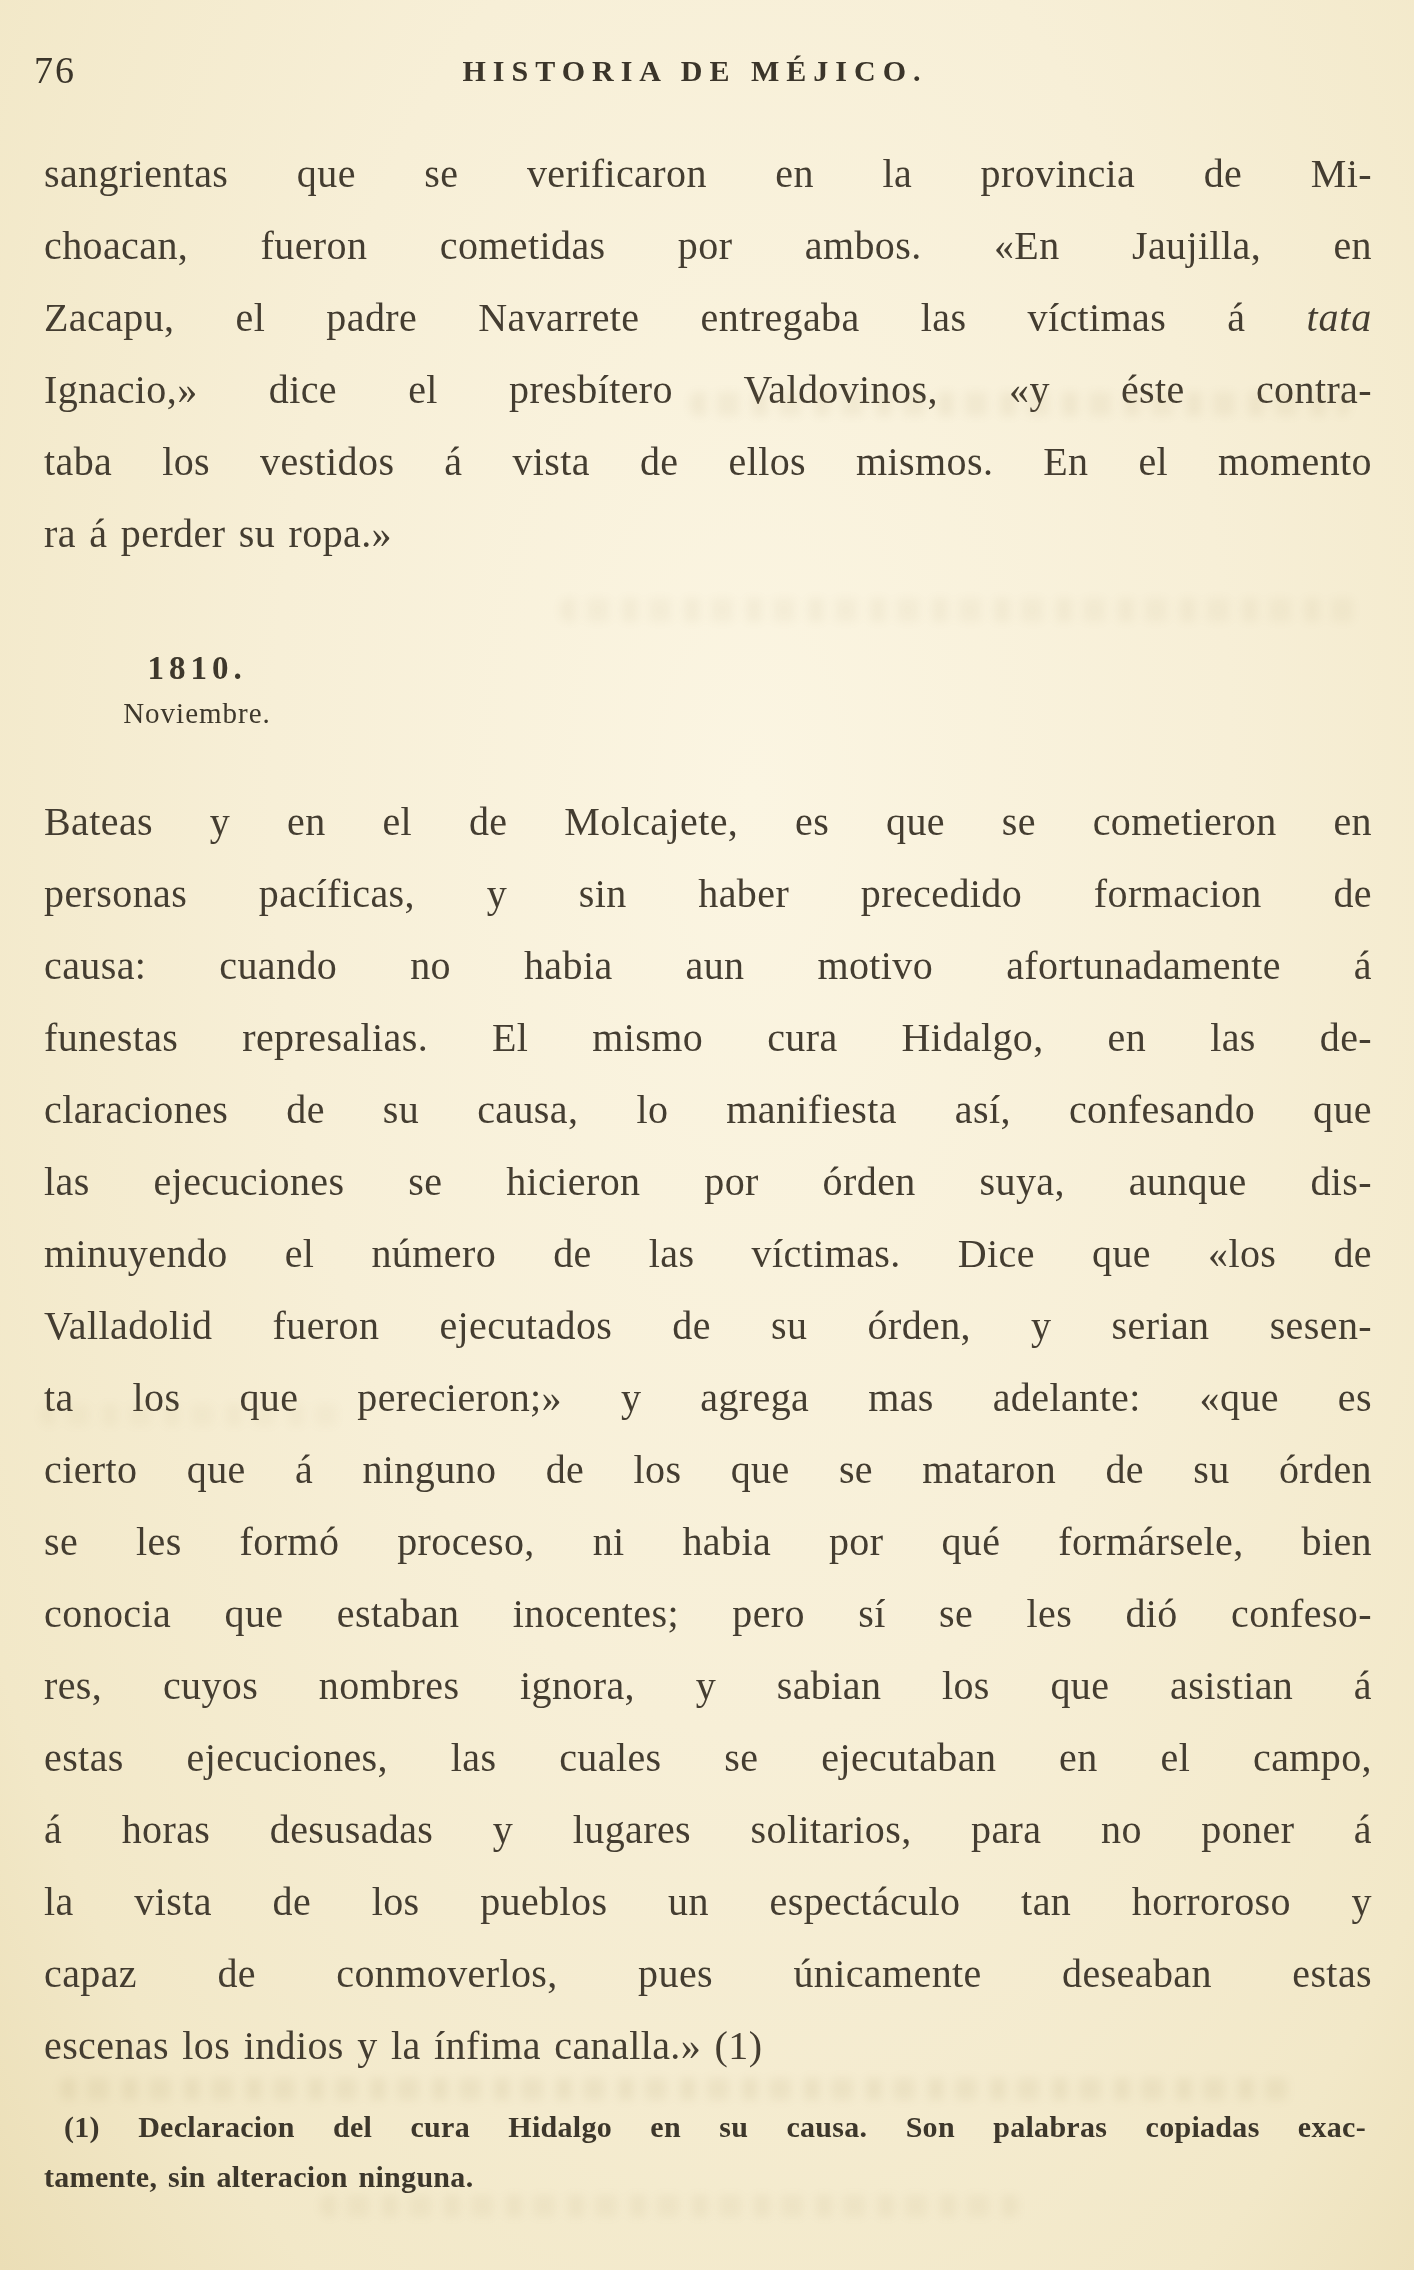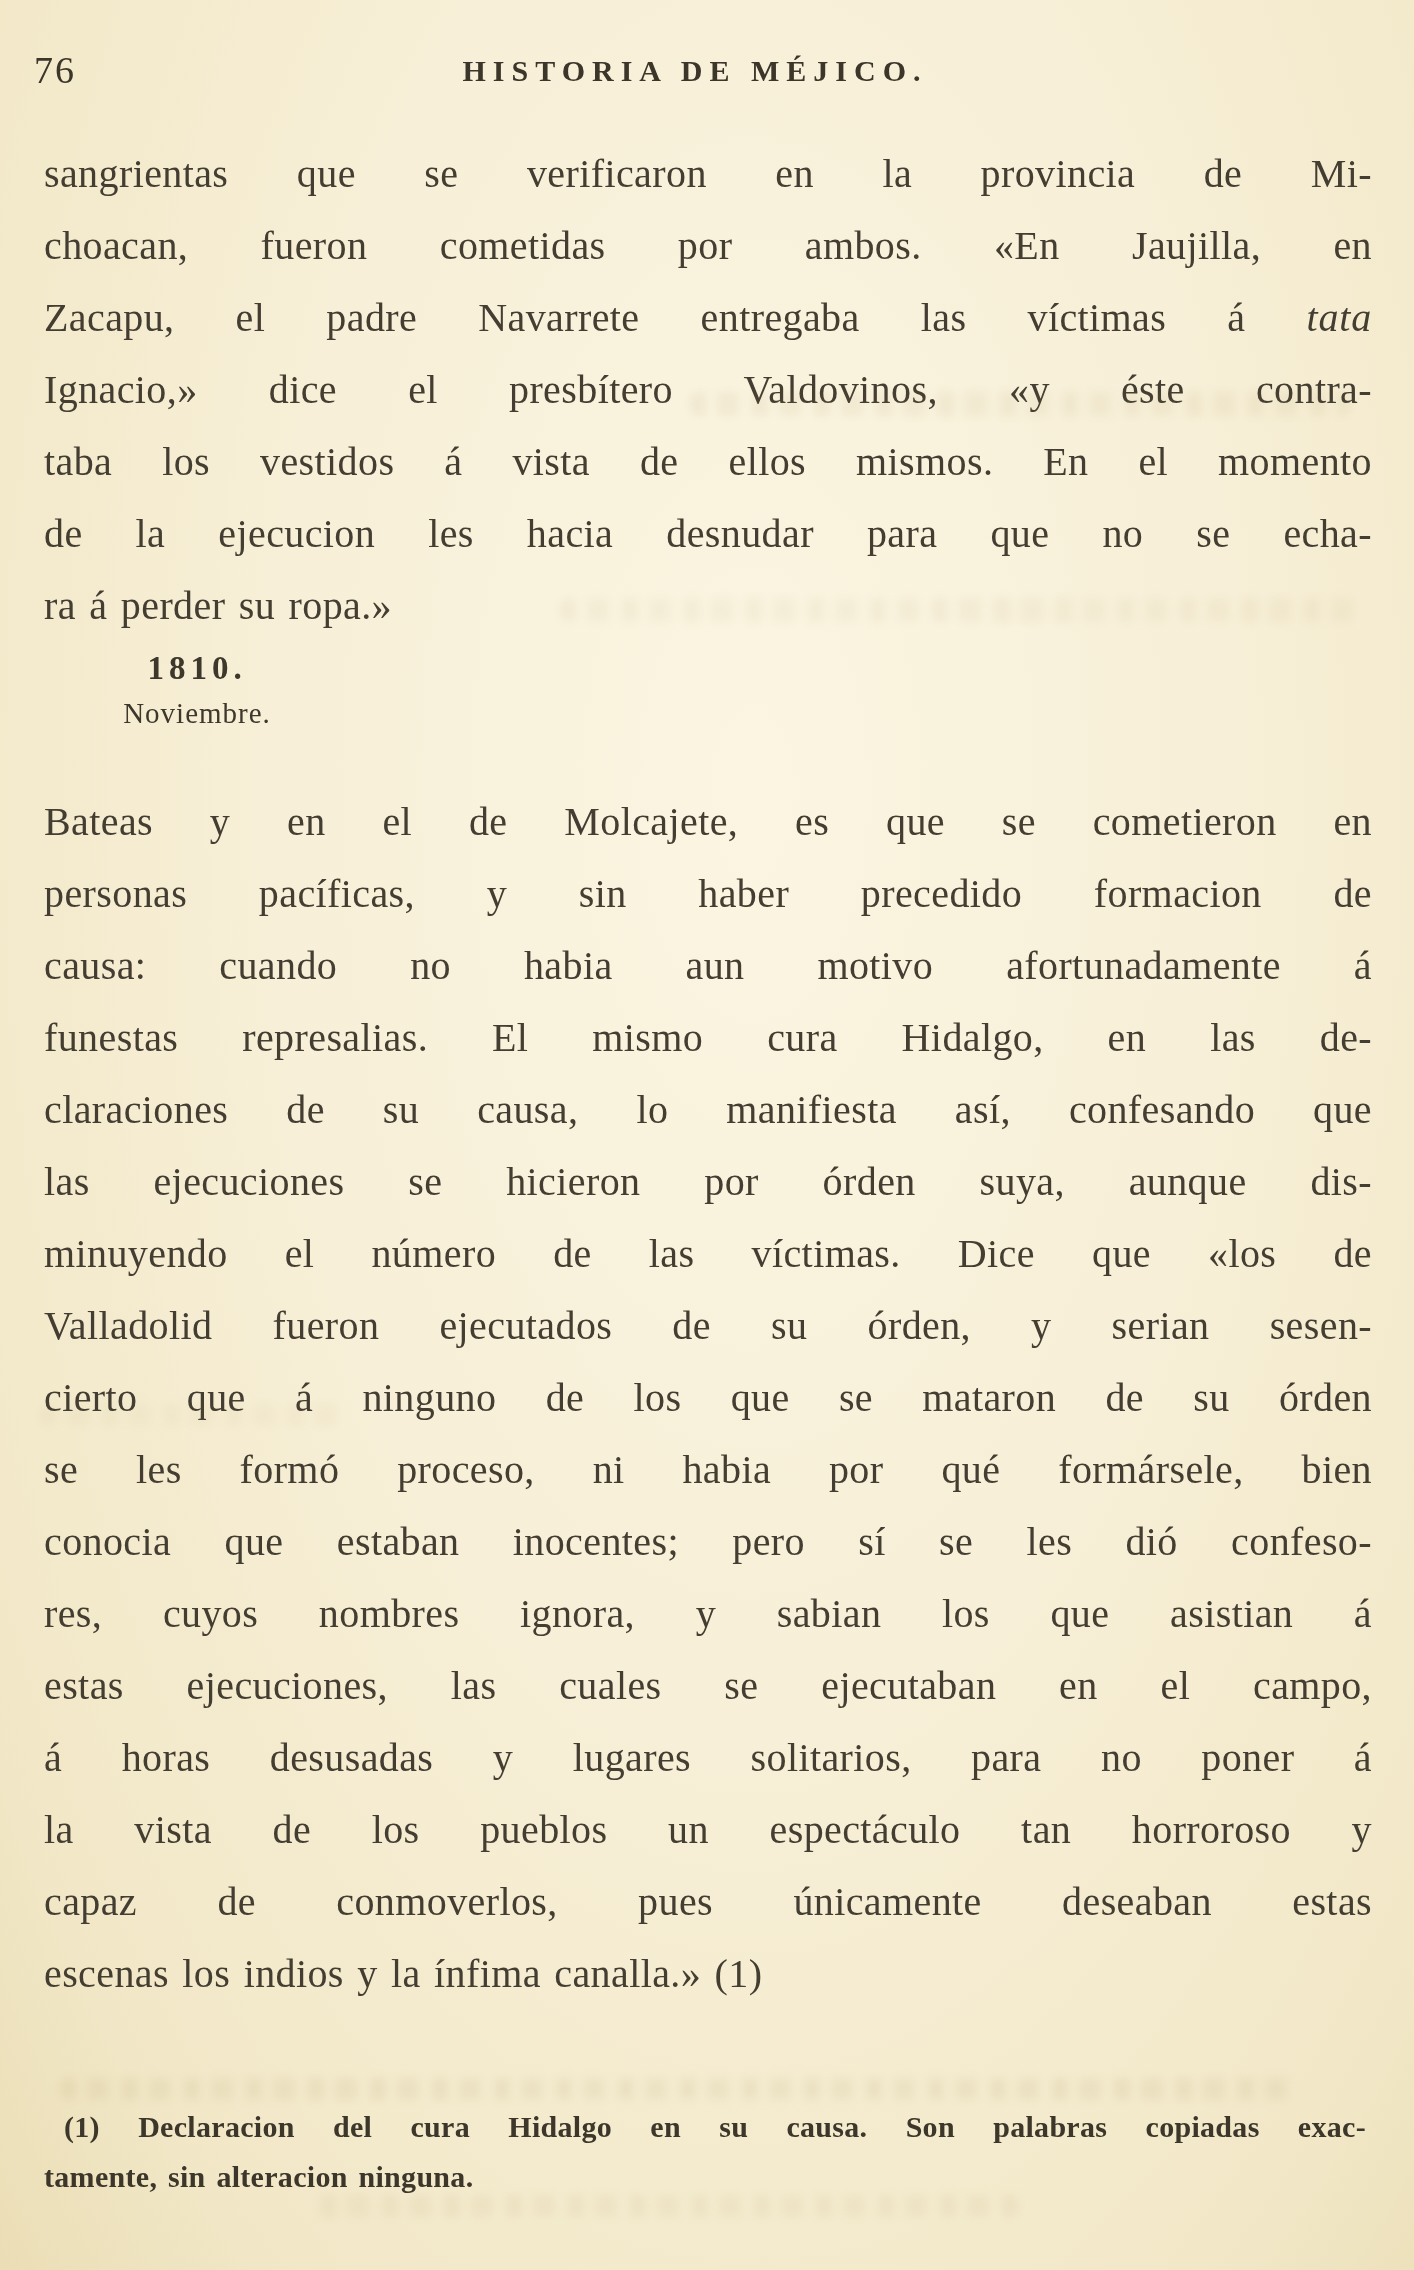--- a/index.html
+++ b/index.html
@@ -113,39 +113,39 @@
   <div class="page-number">76</div>
 
   <div class="running-title">HISTORIA DE MÉJICO.</div>
 
   <div class="textblock" id="para1">
       <div class="line">sangrientas que se verificaron en la provincia de Mi-</div>
       <div class="line">choacan, fueron cometidas por ambos. «En Jaujilla, en</div>
       <div class="line">Zacapu, el padre Navarrete entregaba las víctimas á <i>tata</i></div>
       <div class="line">Ignacio,» dice el presbítero Valdovinos, «y éste contra-</div>
       <div class="line">taba los vestidos á vista de ellos mismos. En el momento</div>
-      <div class="line">de la ejecucion les hacia desnudar para que no se echa-</div>
       <div class="line para-end">ra á perder su ropa.»</div>
     </div>
 
   <div id="margin-note">
     <div class="mn-year">1810.</div>
     <div class="mn-month">Noviembre.</div>
   </div>
 
 
   <div class="textblock" id="para2">
       <div class="line">Bateas y en el de Molcajete, es que se cometieron en</div>
       <div class="line">personas pacíficas, y sin haber precedido formacion de</div>
       <div class="line">causa: cuando no habia aun motivo afortunadamente á</div>
       <div class="line">funestas represalias. El mismo cura Hidalgo, en las de-</div>
       <div class="line">claraciones de su causa, lo manifiesta así, confesando que</div>
       <div class="line">las ejecuciones se hicieron por órden suya, aunque dis-</div>
       <div class="line">minuyendo el número de las víctimas. Dice que «los de</div>
       <div class="line">Valladolid fueron ejecutados de su órden, y serian sesen-</div>
+      <div class="line">ta los que perecieron;» y agrega mas adelante: «que es</div>
       <div class="line">cierto que á ninguno de los que se mataron de su órden</div>
       <div class="line">se les formó proceso, ni habia por qué formársele, bien</div>
       <div class="line">conocia que estaban inocentes; pero sí se les dió confeso-</div>
       <div class="line">res, cuyos nombres ignora, y sabian los que asistian á</div>
       <div class="line">estas ejecuciones, las cuales se ejecutaban en el campo,</div>
       <div class="line">á horas desusadas y lugares solitarios, para no poner á</div>
       <div class="line">la vista de los pueblos un espectáculo tan horroroso y</div>
       <div class="line">capaz de conmoverlos, pues únicamente deseaban estas</div>
       <div class="line para-end">escenas los indios y la ínfima canalla.» (1)</div>
     </div>

